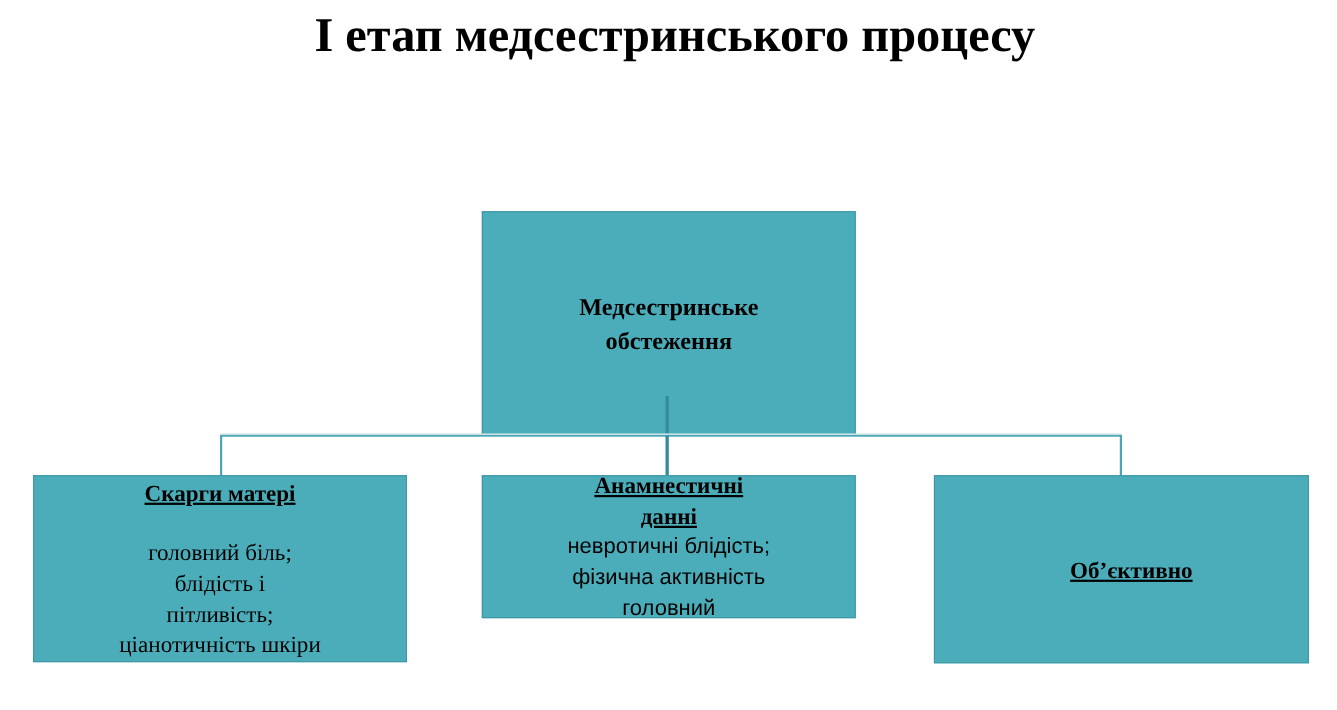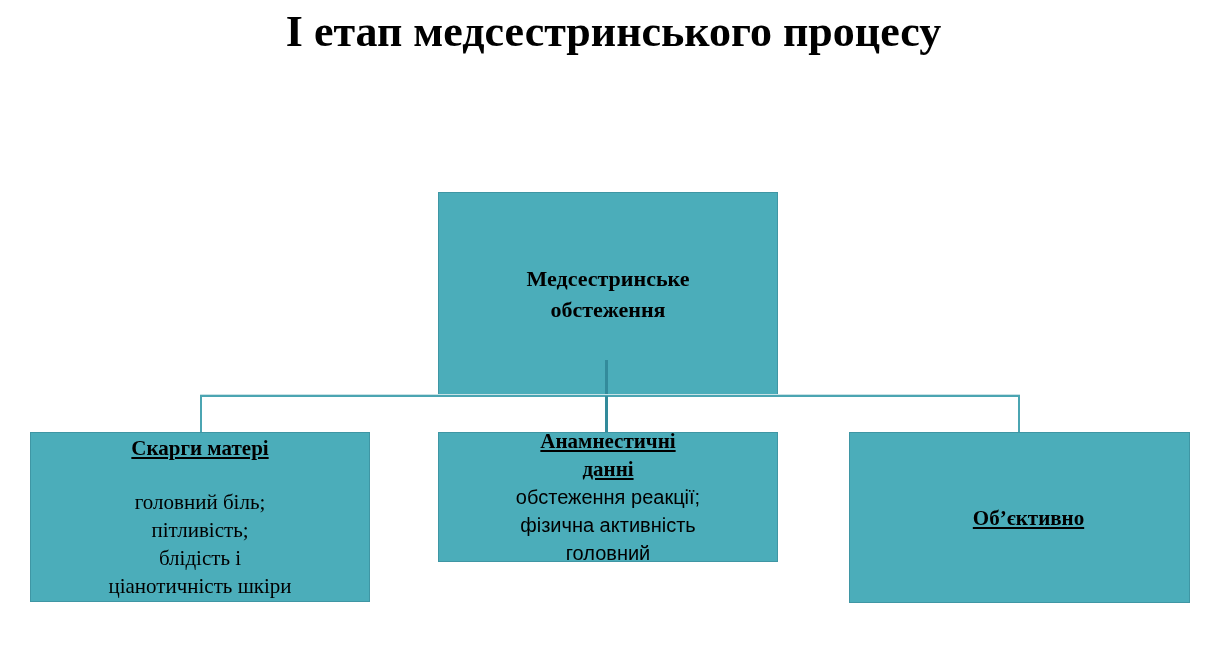--- a/index.html
+++ b/index.html
@@ -81,31 +81,31 @@
   <div class="connector v-dark conn-root-drop"></div>
   <div class="connector h-line conn-h"></div>
   <div class="connector v-med conn-drop-left"></div>
   <div class="connector v-dark conn-drop-mid"></div>
   <div class="connector v-med conn-drop-right"></div>
 
   <div class="box child-1">
     <div class="box-heading">Скарги матері</div>
     <div class="box-body serif">
         <div>головний біль;</div>
+        <div>блідість і</div>
         <div>пітливість;</div>
-        <div>блідість і</div>
         <div>ціанотичність шкіри</div>
       </div>
   </div>
 
   <div class="box child-2">
     <div class="box-heading">Анамнестичні
 данні</div>
     <div class="box-body sans">
-        <div>обстеження реакції;</div>
+        <div>невротичні блідість;</div>
         <div>фізична активність</div>
         <div>головний</div>
       </div>
   </div>
 
   <div class="box child-3">
     <div class="box-heading">Об’єктивно</div>
   </div>
 
 </div>

